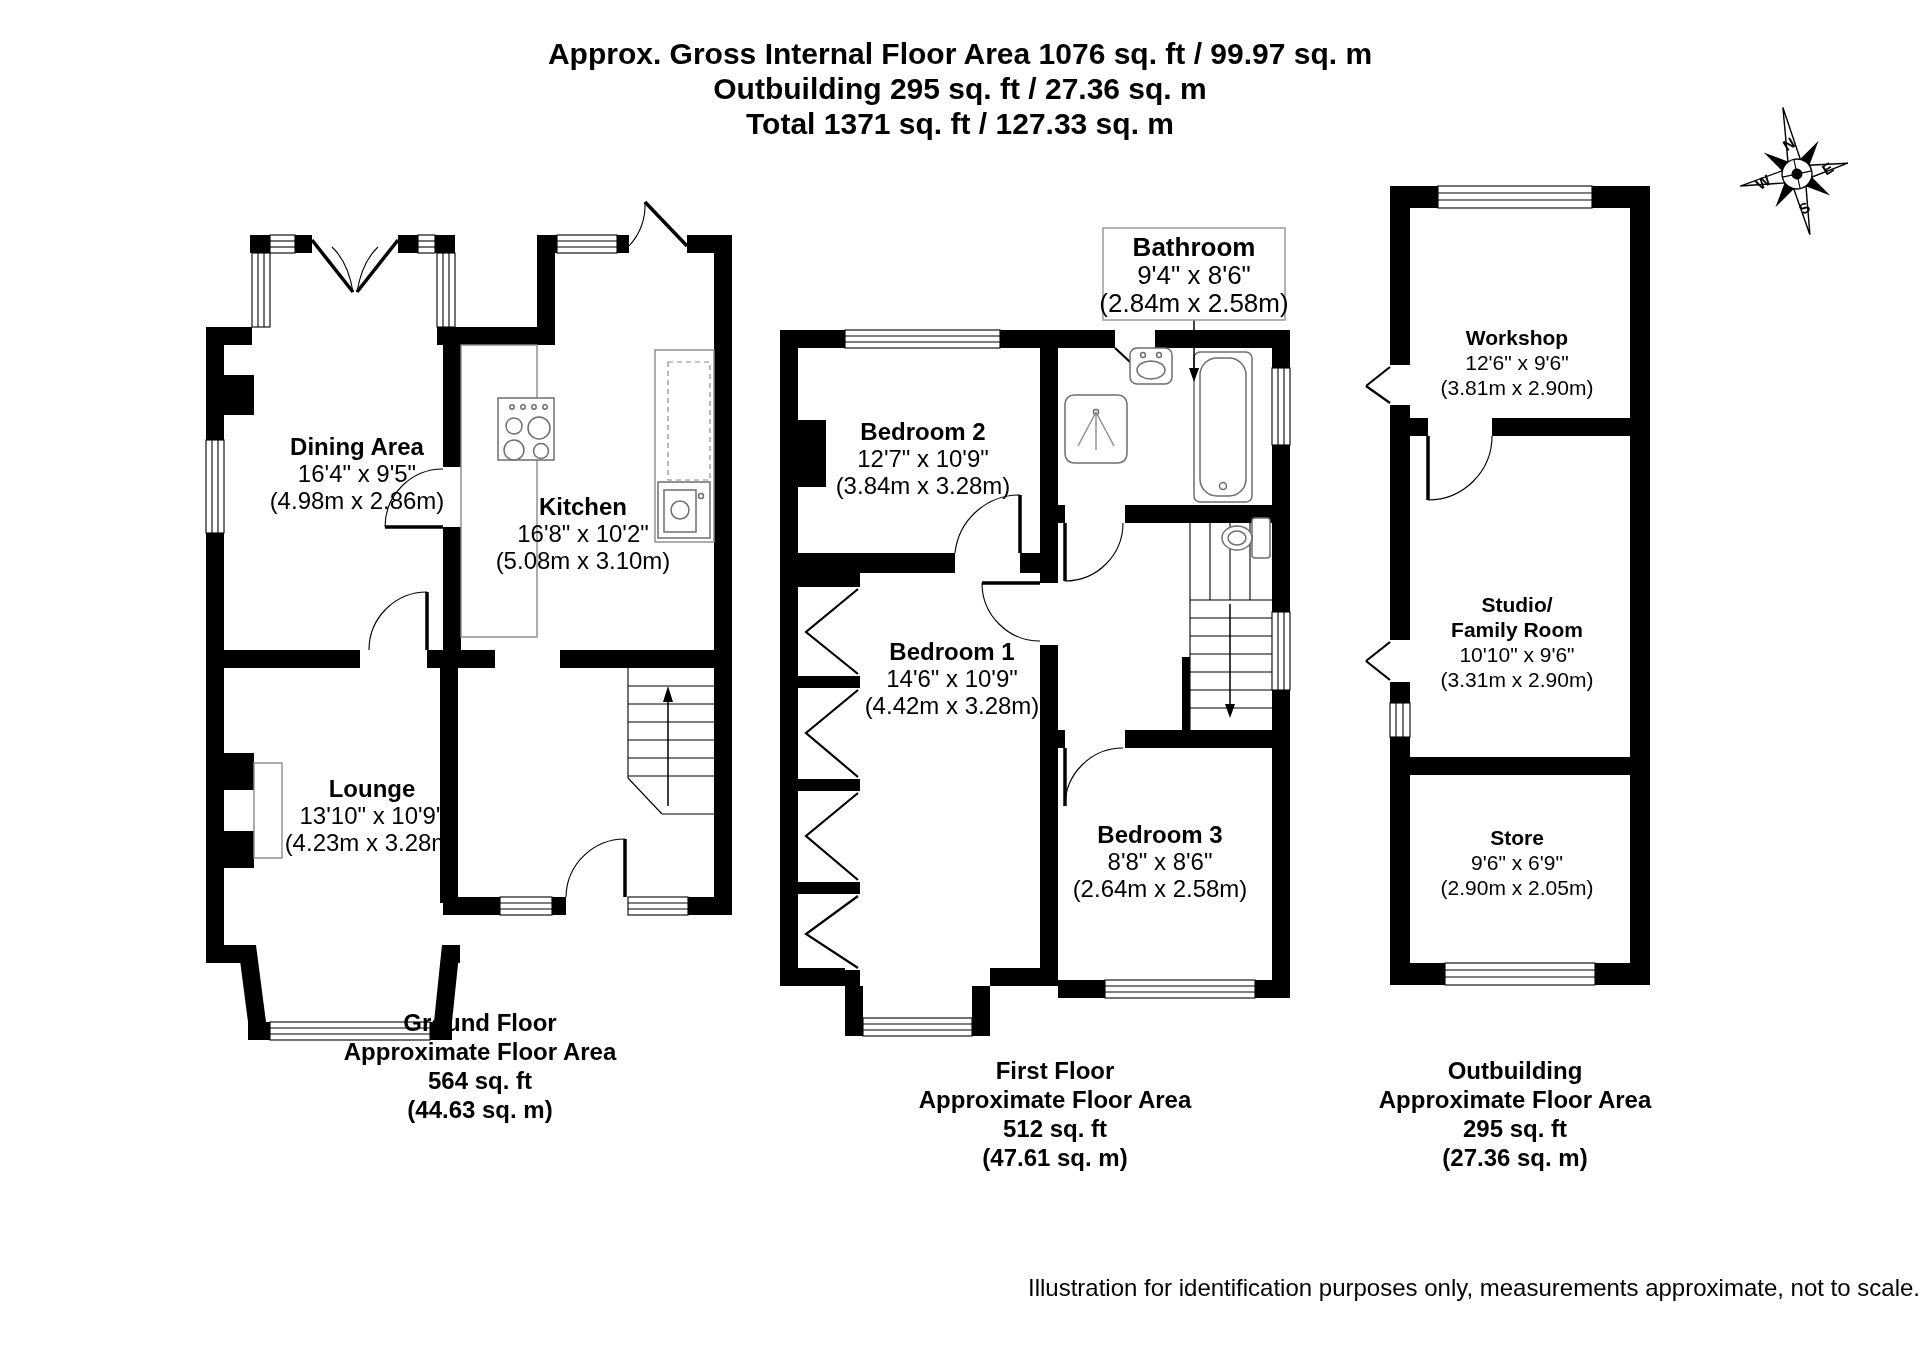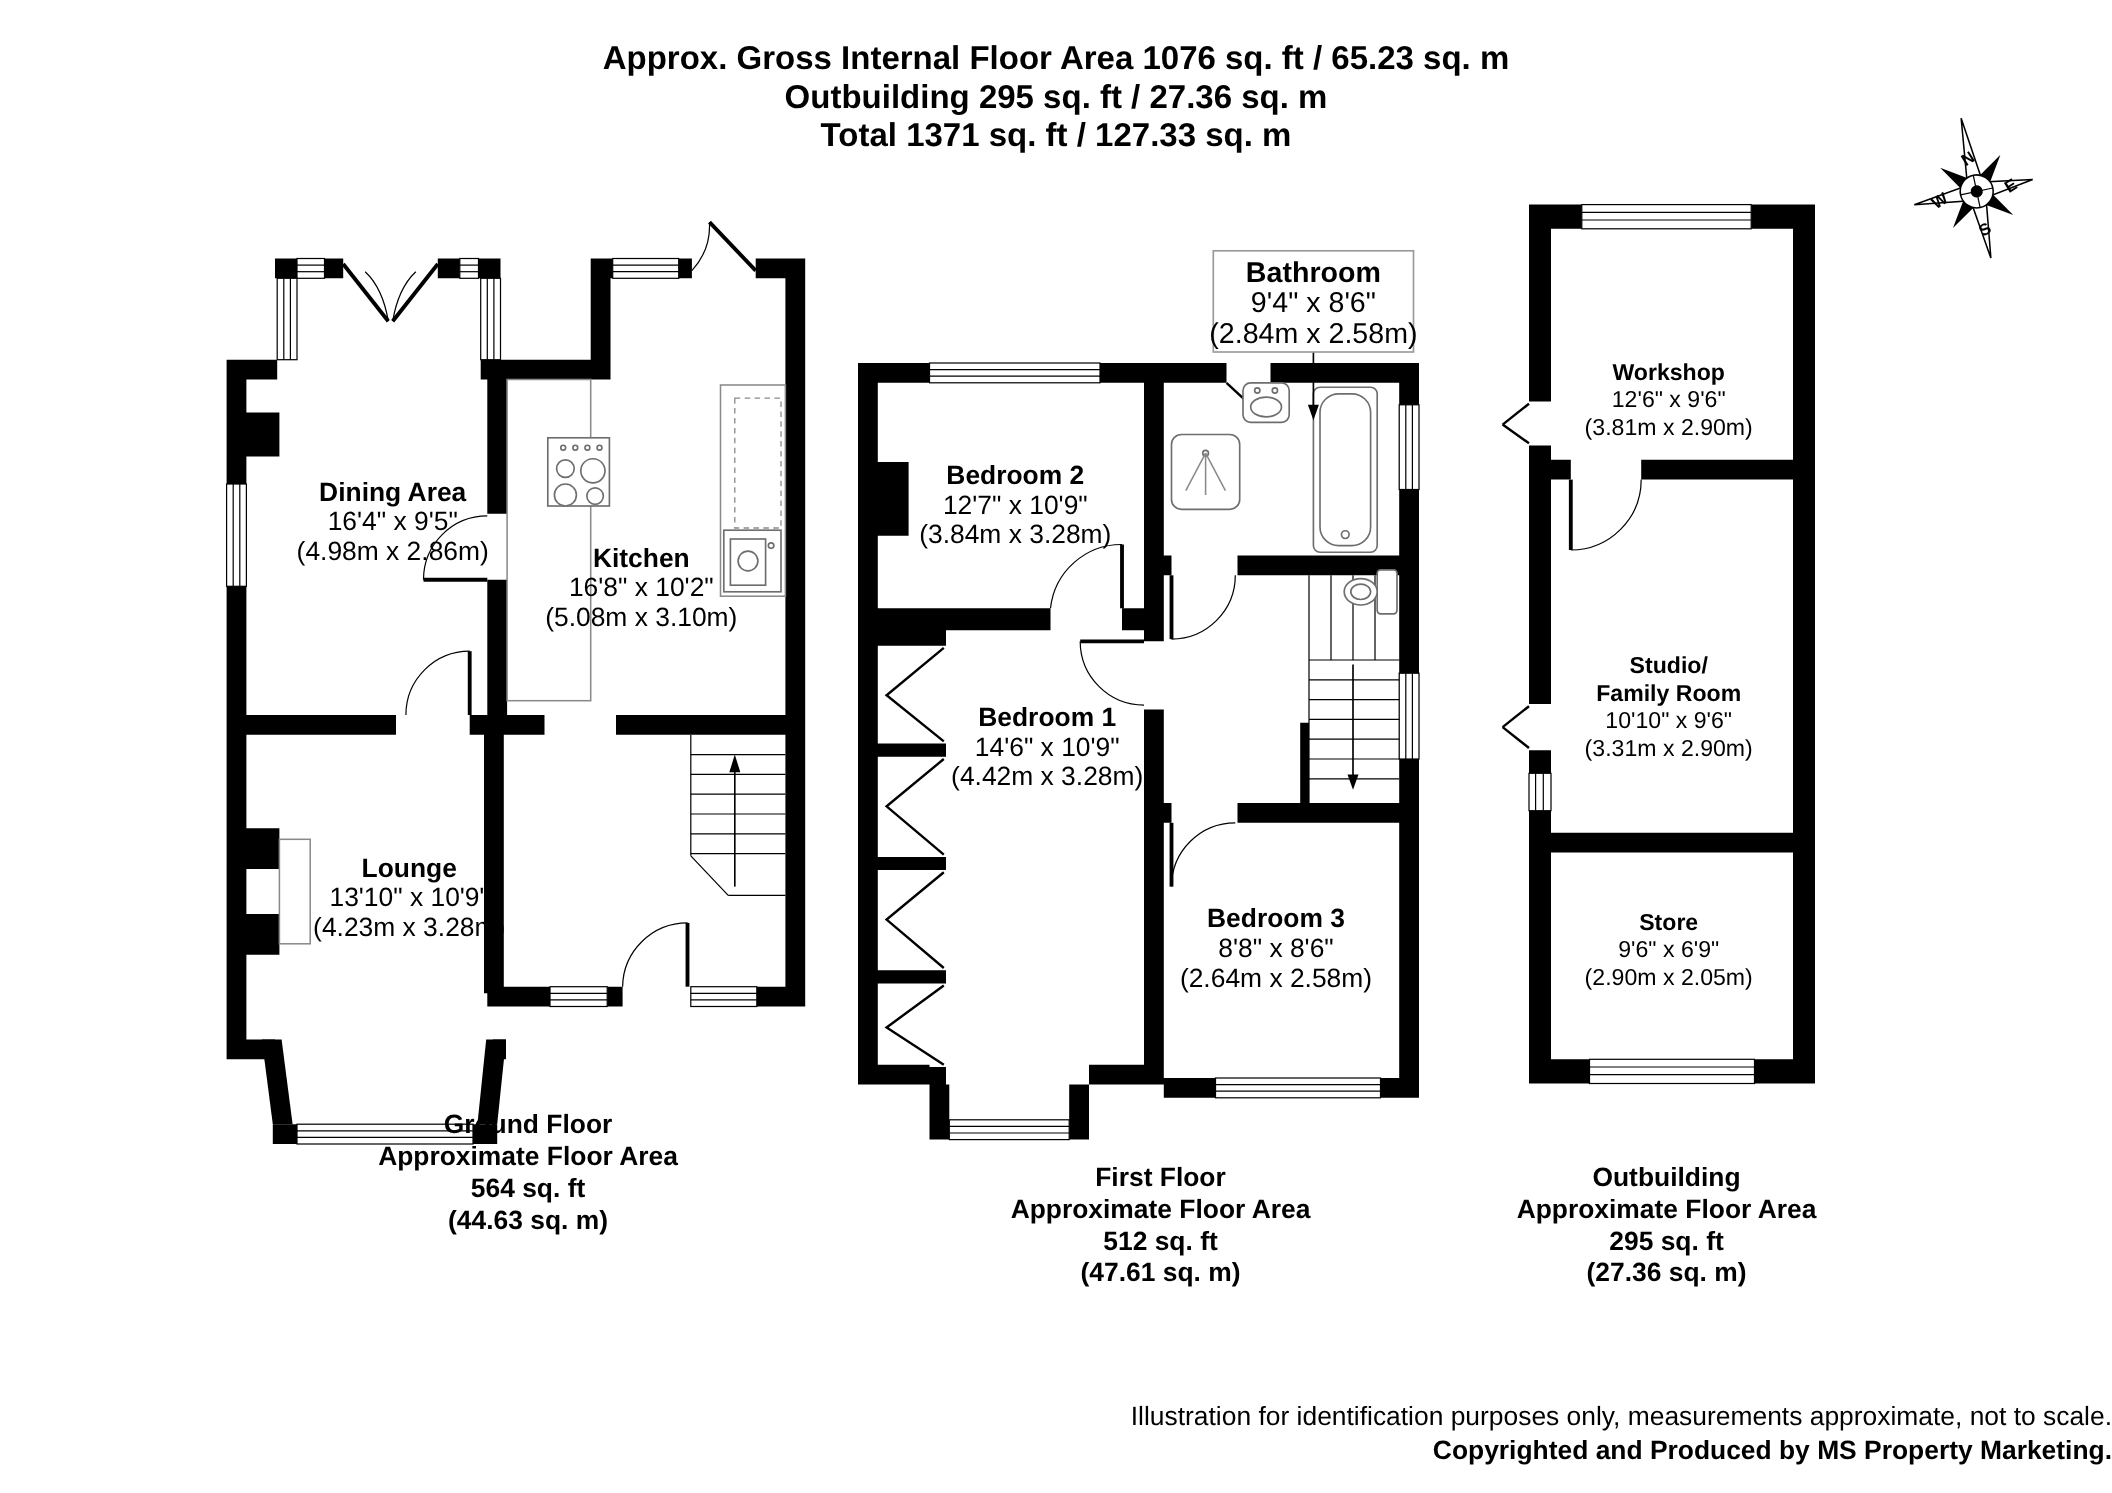--- a/index.html
+++ b/index.html
@@ -33,21 +33,21 @@
   .bt1{font:bold 26px "Liberation Sans",sans-serif;text-anchor:middle;}
   .bt2{font:26px "Liberation Sans",sans-serif;text-anchor:middle;}
   .ot1{font:bold 21px "Liberation Sans",sans-serif;text-anchor:middle;}
   .ot2{font:21px "Liberation Sans",sans-serif;text-anchor:middle;}
   .cmp{font:bold 15px "Liberation Sans",sans-serif;text-anchor:middle;}
 </style>
 </head>
 <body>
 
 <div class="hdr">
-  <div>Approx. Gross Internal Floor Area 1076 sq. ft / 65.23 sq. m</div>
+  <div>Approx. Gross Internal Floor Area 1076 sq. ft / 99.97 sq. m</div>
   <div>Outbuilding 295 sq. ft / 27.36 sq. m</div>
   <div>Total 1371 sq. ft / 127.33 sq. m</div>
 </div>
 
 <svg class="plan" style="left:1722px;top:92px;" width="150" height="165" viewBox="-75 -82 150 165">
   <g transform="rotate(-12)">
     <polygon class="blk" points="10,0 28,-28 0,-10"></polygon>
     <polygon class="blk" points="10,0 28,28 0,10"></polygon>
     <polygon class="blk" points="-10,0 -28,28 0,10"></polygon>
     <polygon class="blk" points="-10,0 -28,-28 0,-10"></polygon>
@@ -428,14 +428,13 @@
 </div>
 <div class="floor-footer" style="left:1515px;top:1056px;">
   <div>Outbuilding</div>
   <div>Approximate Floor Area</div>
   <div>295 sq. ft</div>
   <div>(27.36 sq. m)</div>
 </div>
 
 <div class="disc">
   <div class="l1">Illustration for identification purposes only, measurements approximate, not to scale.</div>
-  <div class="l2">Copyrighted  and Produced by MS Property Marketing.</div>
 </div>
 
 </body></html>

